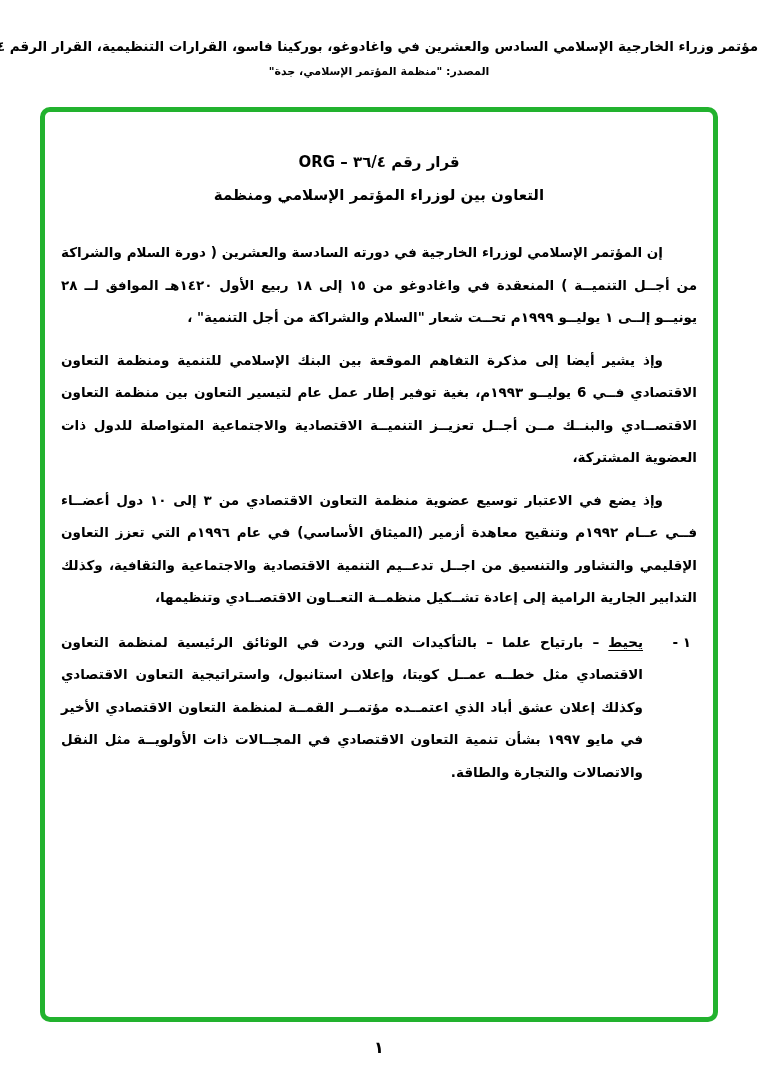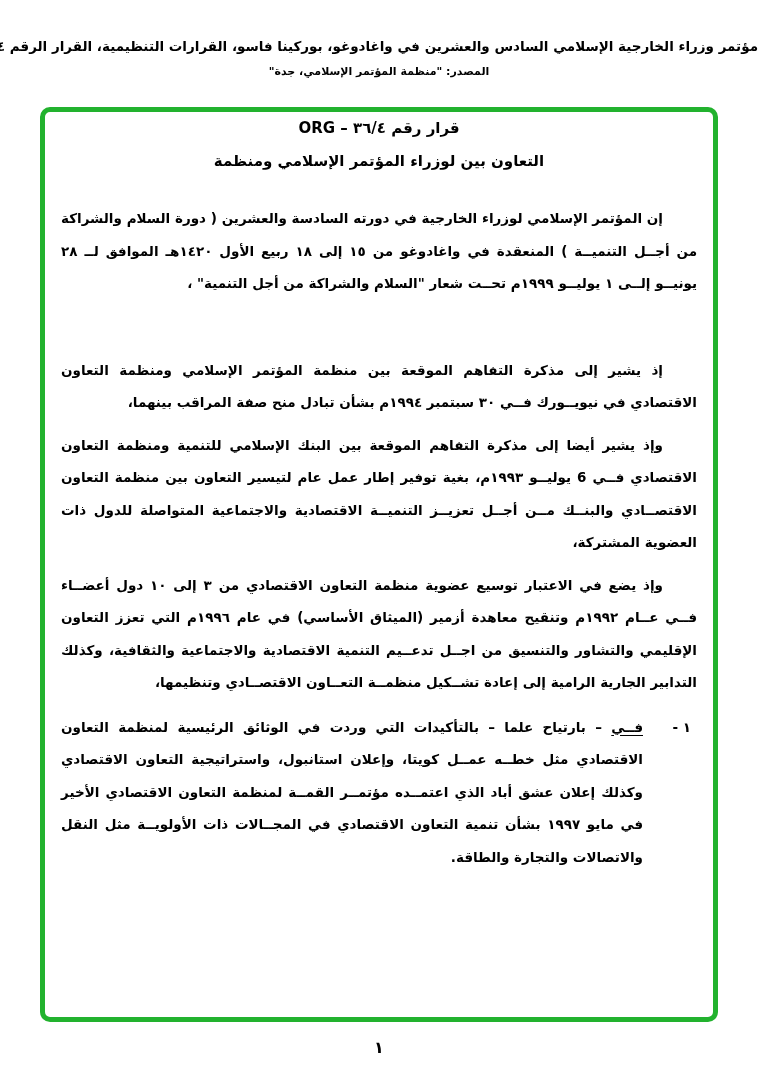--- a/index.html
+++ b/index.html
@@ -37,20 +37,21 @@
     width: 678px;
     height: 915px;
     box-sizing: border-box;
     border: 5px solid #22b22e;
     border-radius: 10px;
     direction: rtl;
     padding: 0 16px;
     overflow: hidden;
   }
   .title-block {
+    margin-top: 34px;
     text-align: center;
     font-weight: bold;
     font-size: 15px;
     line-height: 33px;
   }
   .body-par {
     margin: 10px 0 0 0;
     font-size: 13.5px;
     font-weight: bold;
     line-height: 32.5px;
@@ -97,28 +98,27 @@
 
 <div class="resolution-box">
 
   <div class="title-block">
     <div>قرار رقم ٣٦/٤ – ORG</div>
     <div>التعاون بين لوزراء المؤتمر الإسلامي ومنظمة</div>
   </div>
 
   <p class="body-par" style="margin-top:24px;">إن المؤتمر الإسلامي لوزراء الخارجية في دورته السادسة والعشرين ( دورة السلام والشراكة من أجــل التنميــة ) المنعقدة في واغادوغو من ١٥ إلى ١٨ ربيع الأول ١٤٢٠هـ الموافق لــ ٢٨ يونيــو إلــى ١ يوليــو ١٩٩٩م تحــت شعار "السلام والشراكة من أجل التنمية" ،</p>
 
-  <p class="body-par gap-large">إذ يشير إلى مذكرة التفاهم الموقعة بين منظمة المؤتمر الإسلامي ومنظمة التعاون الاقتصادي في نيويــورك فــي ٣٠ سبتمبر ١٩٩٤م بشأن تبادل منح صفة المراقب بينهما،</p>
 
   <p class="body-par">وإذ يشير أيضا إلى مذكرة التفاهم الموقعة بين البنك الإسلامي للتنمية ومنظمة التعاون الاقتصادي فــي 6 يوليــو ١٩٩٣م، بغية توفير إطار عمل عام لتيسير التعاون بين منظمة التعاون الاقتصــادي والبنــك مــن أجــل تعزيــز التنميــة الاقتصادية والاجتماعية المتواصلة للدول ذات العضوية المشتركة،</p>
 
   <p class="body-par">وإذ يضع في الاعتبار توسيع عضوية منظمة التعاون الاقتصادي من ٣ إلى ١٠ دول أعضــاء فــي عــام ١٩٩٢م وتنقيح معاهدة أزمير (الميثاق الأساسي) في عام ١٩٩٦م التي تعزز التعاون الإقليمي والتشاور والتنسيق من اجــل تدعــيم التنمية الاقتصادية والاجتماعية والثقافية، وكذلك التدابير الجارية الرامية إلى إعادة تشــكيل منظمــة التعــاون الاقتصــادي وتنظيمها،</p>
 
 
   <div class="item">
     <span class="item-number">١ -</span>
-    <span class="item-lead">فــي</span>
+    <span class="item-lead">يحيط</span>
     <span>– بارتياح علما – بالتأكيدات التي وردت في الوثائق الرئيسية لمنظمة التعاون الاقتصادي مثل خطــه عمــل كويتا، وإعلان استانبول، واستراتيجية التعاون الاقتصادي وكذلك إعلان عشق أباد الذي اعتمــده مؤتمــر القمــة لمنظمة التعاون الاقتصادي الأخير في مايو ١٩٩٧ بشأن  تنمية التعاون الاقتصادي في المجــالات ذات الأولويــة مثل النقل والاتصالات والتجارة والطاقة.</span>
   </div>
 
 </div>
 
 <div class="page-number">١</div>
 
 </body></html>

